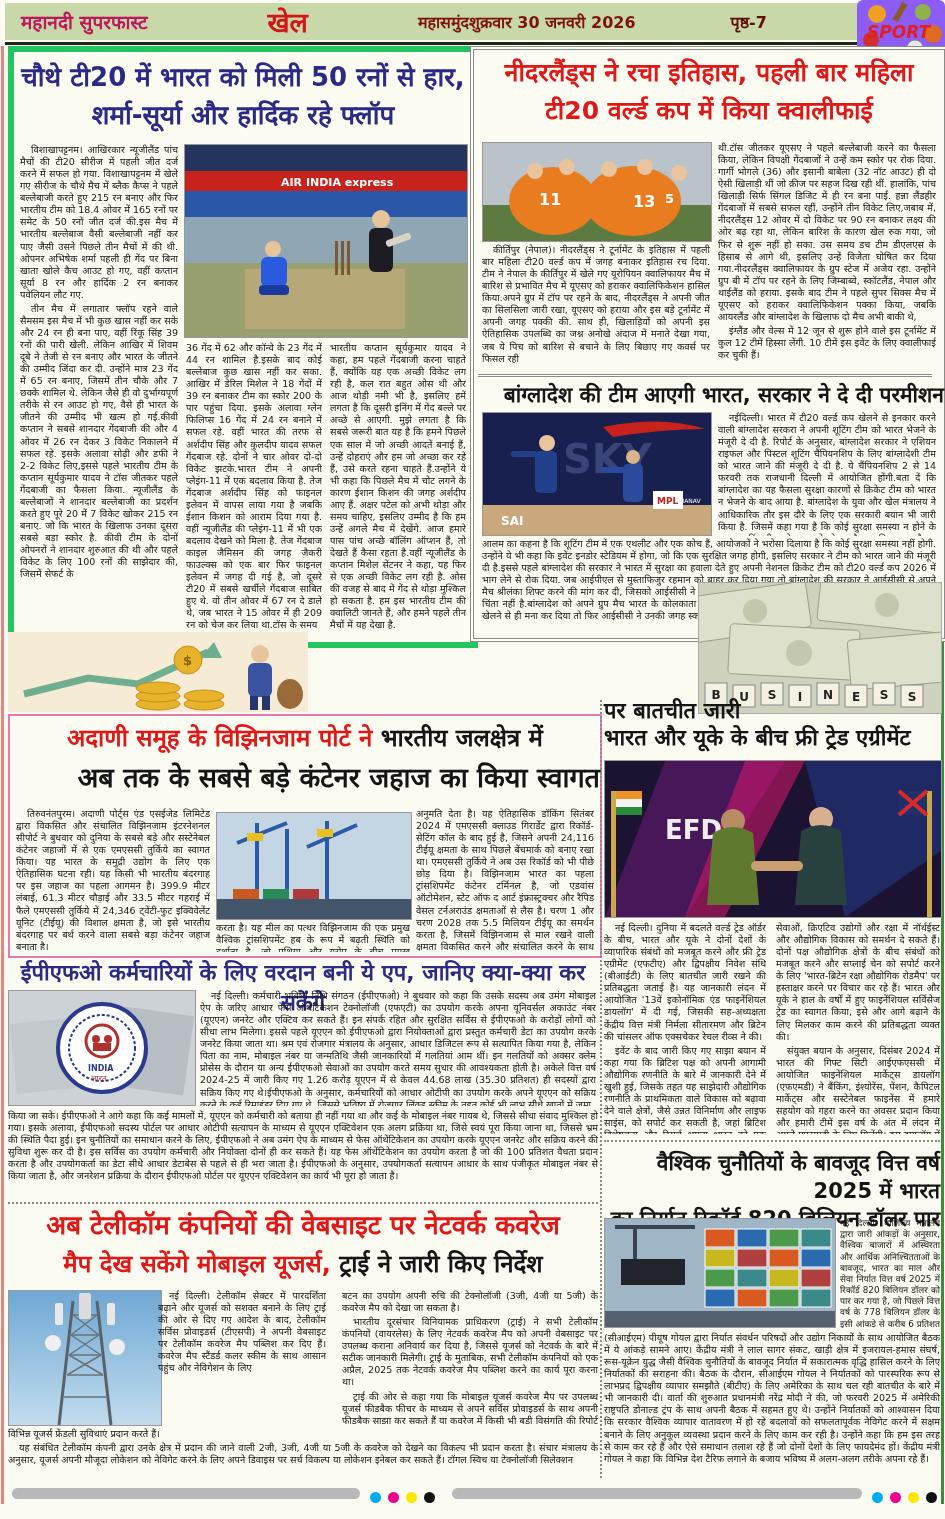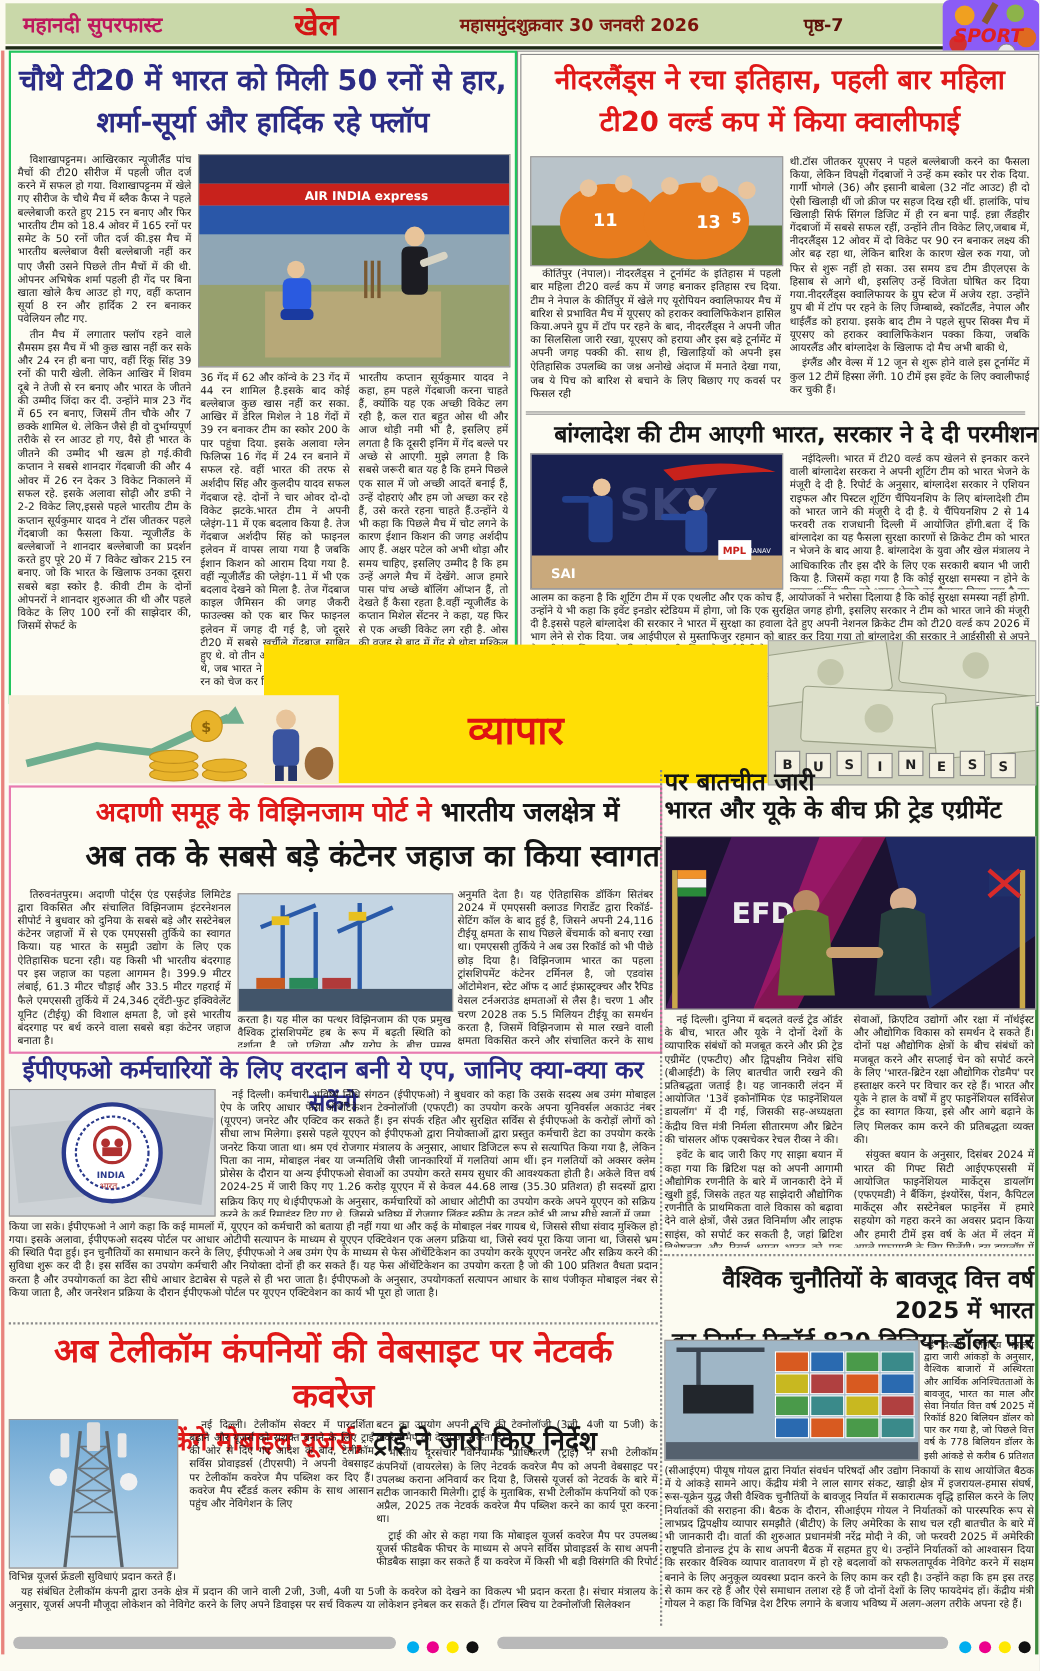--- a/index.html
+++ b/index.html
@@ -12,21 +12,21 @@
   .mast-paper{color:#be185d;font-weight:bold;font-size:19px;margin-left:16px;}
   .mast-section{color:#d31515;font-weight:bold;font-size:27px;margin-left:120px;}
   .mast-city{color:#7c140d;font-weight:bold;font-size:16px;margin-left:110px;}
   .mast-date{color:#7c140d;font-weight:bold;font-size:16px;}
   .mast-page{color:#5c0f08;font-weight:bold;font-size:16px;margin-left:95px;}
   #sport-logo{right:0;top:0;width:88px;height:58px;background:#8b5cf6;border-radius:6px;overflow:hidden;}
   
   .edge{top:46px;height:1458px;width:3px;}
   
   .box{background:#fdfcf3;}
-  #cricket-box{left:8px;top:46px;width:458px;height:590px;border:2px solid #22c55e;}
+  #cricket-box{left:8px;top:46px;width:458px;height:590px;border:6px solid #22c55e;}
   #nl-box{left:470px;top:46px;width:470px;height:588px;border:4px double #8a8a8a;}
   #adani-box{left:8px;top:714px;width:590px;height:240px;border:2px solid #e87ab0;}
   .hl{font-weight:bold;text-align:center;width:100%;}
   .hl-blue{color:#2b2b85;}
   .hl-red{color:#e01818;}
   .hl-black{color:#151515;text-align:right;}
   .col{font-size:9.5px;line-height:1.27;text-align:justify;overflow:hidden;color:#181818;}
   .col p{margin:0 0 2px 0;text-indent:11px;}
   .photo{overflow:hidden;border:1px solid #999;background:#bbb;}
   .dotsep-h{border-top:2px dotted #8a8a8a;}
@@ -148,23 +148,20 @@
       </svg>
     </div>
     <div class="col abs" style="left:244px;top:362px;width:218px;height:124px;">
       <p style="text-indent:11px;">नईदिल्ली। भारत में टी20 वर्ल्ड कप खेलने से इनकार करने वाली बांग्लादेश सरकरा ने अपनी शूटिंग टीम को भारत भेजने के मंजूरी दे दी है. रिपोर्ट के अनुसार, बांग्लादेश सरकार ने एशियन राइफल और पिस्टल शूटिंग चैंपियनशिप के लिए बांग्लादेशी टीम को भारत जाने की मंजूरी दे दी है. ये चैंपियनशिप 2 से 14 फरवरी तक राजधानी दिल्ली में आयोजित होंगी.बता दें कि बांग्लादेश का यह फैसला सुरक्षा कारणों से क्रिकेट टीम को भारत न भेजने के बाद आया है. बांग्लादेश के युवा और खेल मंत्रालय ने आधिकारिक तौर इस दौरे के लिए एक सरकारी बयान भी जारी किया है. जिसमें कहा गया है कि कोई सुरक्षा समस्या न होने के कारण शूटिंग टीम को भारत भेजने का फैसला किया गया है.इस बारे में, वहां के युवा और खेल सचिव महबूब</p>
     </div>
     <div class="col abs" style="left:8px;top:488px;width:454px;height:92px;">
       <p style="text-indent:0;">आलम का कहना है कि शूटिंग टीम में एक एथलीट और एक कोच हैं, आयोजकों ने भरोसा दिलाया है कि कोई सुरक्षा समस्या नहीं होगी. उन्होंने ये भी कहा कि इवेंट इनडोर स्टेडियम में होगा, जो कि एक सुरक्षित जगह होगी, इसलिए सरकार ने टीम को भारत जाने की मंजूरी दी है.इससे पहले बांग्लादेश की सरकार ने भारत में सुरक्षा का हवाला देते हुए अपनी नेशनल क्रिकेट टीम को टी20 वर्ल्ड कप 2026 में भाग लेने से रोक दिया. जब आईपीएल से मुस्ताफिजुर रहमान को बाहर कर दिया गया तो बांग्लादेश की सरकार ने आईसीसी से अपने मैच श्रीलंका शिफ्ट करने की मांग कर दी, जिसको आईसीसी ने उनकी मांग को ये कहकर खारिज कर दी कि, भारत में कोई भी सुरक्षा चिंता नहीं है.बांग्लादेश को अपने ग्रुप मैच भारत के कोलकाता और मुंबई में खेलने थे, लेकिन जब बांग्लादेश क्रिकेट बोर्ड ने टूर्नामेंट खेलने से ही मना कर दिया तो फिर आईसीसी ने उनकी जगह स्कॉटलैंड को रिप्लेस कर दिया.</p>
     </div>
   </div>
 
-  <div class="abs" id="business-yellow">
-    <div id="business-word">व्यापार</div>
-  </div>
   <div class="abs" style="left:8px;top:632px;width:300px;height:80px;background:#f6ecd6;overflow:hidden;">
     <svg width="300" height="80">
       <polyline points="16,62 80,46 130,52 200,20" stroke="#6fae8f" stroke-width="7" fill="none"></polyline>
       <polygon points="206,10 214,26 192,26" fill="#6fae8f"></polygon>
       <g fill="#e8b32a" stroke="#c2901a">
         <ellipse cx="150" cy="72" rx="22" ry="6"></ellipse>
           <ellipse cx="150" cy="64" rx="22" ry="6"></ellipse>
           <ellipse cx="150" cy="56" rx="22" ry="6"></ellipse>
         <ellipse cx="196" cy="72" rx="20" ry="6"></ellipse>
           <ellipse cx="196" cy="64" rx="20" ry="6"></ellipse>
@@ -205,21 +202,21 @@
           <text x="157" y="118">E</text>
         <rect x="174" y="100" width="22" height="22" fill="#f4f1e2" stroke="#888"></rect>
           <text x="185" y="116">S</text>
         <rect x="202" y="102" width="22" height="22" fill="#f4f1e2" stroke="#888"></rect>
           <text x="213" y="118">S</text>
       </g>
     </svg>
   </div>
 
   <div class="abs box" id="adani-box">
-    <div class="hl abs" style="top:4px;font-size:24px;margin-left:20px;">
+    <div class="hl abs" style="top:4px;font-size:24px;">
       <span class="hl-red">अदाणी समूह के विझिनजाम पोर्ट ने</span><span class="hl-black"> भारतीय जलक्षेत्र में</span>
     </div>
     <div class="hl hl-black abs" style="top:42px;font-size:27px;">अब तक के सबसे बड़े कंटेनर जहाज का किया स्वागत</div>
     <div class="col abs" style="left:6px;top:92px;width:194px;height:142px;">
       <p>तिरुवनंतपुरम। अदाणी पोर्ट्स एंड एसईजेड लिमिटेड द्वारा विकसित और संचालित विझिनजाम इंटरनेशनल सीपोर्ट ने बुधवार को दुनिया के सबसे बड़े और सस्टेनेबल कंटेनर जहाजों में से एक एमएससी तुर्किये का स्वागत किया। यह भारत के समुद्री उद्योग के लिए एक ऐतिहासिक घटना रही। यह किसी भी भारतीय बंदरगाह पर इस जहाज का पहला आगमन है। 399.9 मीटर लंबाई, 61.3 मीटर चौड़ाई और 33.5 मीटर गहराई में फैले एमएससी तुर्किये में 24,346 ट्वेंटी-फुट इक्विवेलेंट यूनिट (टीईयू) की विशाल क्षमता है, जो इसे भारतीय बंदरगाह पर बर्थ करने वाला सबसे बड़ा कंटेनर जहाज बनाता है।</p>
 
     </div>
     <div class="photo abs" style="left:206px;top:96px;width:194px;height:106px;">
       <svg width="194" height="106">
         <rect width="194" height="106" fill="#c4d5e3"></rect>
@@ -300,21 +297,21 @@
     </div>
     <div class="col abs" style="left:192px;top:34px;width:396px;height:116px;">
       <p>नई दिल्ली। कर्मचारी भविष्य निधि संगठन (ईपीएफओ) ने बुधवार को कहा कि उसके सदस्य अब उमंग मोबाइल ऐप के जरिए आधार फेस ऑथेंटिकेशन टेक्नोलॉजी (एफएटी) का उपयोग करके अपना यूनिवर्सल अकाउंट नंबर (यूएएन) जनरेट और एक्टिव कर सकते हैं। इन संपर्क रहित और सुरक्षित सर्विस से ईपीएफओ के करोड़ों लोगों को सीधा लाभ मिलेगा। इससे पहले यूएएन को ईपीएफओ द्वारा नियोक्ताओं द्वारा प्रस्तुत कर्मचारी डेटा का उपयोग करके जनरेट किया जाता था। श्रम एवं रोजगार मंत्रालय के अनुसार, आधार डिजिटल रूप से सत्यापित किया गया है, लेकिन पिता का नाम, मोबाइल नंबर या जन्मतिथि जैसी जानकारियों में गलतियां आम थीं। इन गलतियों को अक्सर क्लेम प्रोसेस के दौरान या अन्य ईपीएफओ सेवाओं का उपयोग करते समय सुधार की आवश्यकता होती है। अकेले वित्त वर्ष 2024-25 में जारी किए गए 1.26 करोड़ यूएएन में से केवल 44.68 लाख (35.30 प्रतिशत) ही सदस्यों द्वारा सक्रिय किए गए थे।ईपीएफओ के अनुसार, कर्मचारियों को आधार ओटीपी का उपयोग करके अपने यूएएन को सक्रिय करने के कई रिमाइंडर दिए गए थे, जिससे भविष्य में रोजगार लिंक्ड स्कीम के तहत कोई भी लाभ सीधे खातों में जमा</p>
     </div>
     <div class="col abs" style="left:0;top:154px;width:590px;height:86px;">
       <p style="text-indent:0;">किया जा सके। ईपीएफओ ने आगे कहा कि कई मामलों में, यूएएन को कर्मचारी को बताया ही नहीं गया था और कई के मोबाइल नंबर गायब थे, जिससे सीधा संवाद मुश्किल हो गया। इसके अलावा, ईपीएफओ सदस्य पोर्टल पर आधार ओटीपी सत्यापन के माध्यम से यूएएन एक्टिवेशन एक अलग प्रक्रिया था, जिसे स्वयं पूरा किया जाना था, जिससे भ्रम की स्थिति पैदा हुई। इन चुनौतियों का समाधान करने के लिए, ईपीएफओ ने अब उमंग ऐप के माध्यम से फेस ऑथेंटिकेशन का उपयोग करके यूएएन जनरेट और सक्रिय करने की सुविधा शुरू कर दी है। इस सर्विस का उपयोग कर्मचारी और नियोक्ता दोनों ही कर सकते हैं। यह फेस ऑथेंटिकेशन का उपयोग करता है जो की 100 प्रतिशत वैधता प्रदान करता है और उपयोगकर्ता का डेटा सीधे आधार डेटाबेस से पहले से ही भरा जाता है। ईपीएफओ के अनुसार, उपयोगकर्ता सत्यापन आधार के साथ पंजीकृत मोबाइल नंबर से किया जाता है, और जनरेशन प्रक्रिया के दौरान ईपीएफओ पोर्टल पर यूएएन एक्टिवेशन का कार्य भी पूरा हो जाता है।</p>
     </div>
   </div>
 
   <div class="abs" style="left:8px;top:1206px;width:590px;height:272px;">
-    <div class="hl hl-red" style="font-size:30px;">अब टेलीकॉम कंपनियों की वेबसाइट पर नेटवर्क कवरेज</div>
+    <div class="hl hl-red" style="font-size:26px;">अब टेलीकॉम कंपनियों की वेबसाइट पर नेटवर्क कवरेज</div>
     <div class="hl" style="font-size:24px;margin-top:4px;">
       <span class="hl-red">मैप देख सकेंगे मोबाइल यूजर्स, </span><span class="hl-black">ट्राई ने जारी किए निर्देश</span>
     </div>
     <div class="photo abs" style="left:0;top:84px;width:152px;height:134px;">
       <svg width="152" height="134">
         <defs>
             <linearGradient id="sky" x1="0" y1="0" x2="0" y2="1">
           <stop offset="0" stop-color="#6fa8d4"></stop>
               <stop offset="1" stop-color="#c2dcee"></stop>
             </linearGradient>
@@ -337,21 +334,21 @@
           <line x1="60" y1="64" x2="94" y2="84"></line>
             <line x1="92" y1="64" x2="58" y2="84"></line>
         </g>
         <rect x="46" y="12" width="8" height="22" rx="2" fill="#e8e8e8"></rect>
           <rect x="98" y="12" width="8" height="22" rx="2" fill="#e8e8e8"></rect>
         <rect x="70" y="2" width="12" height="26" rx="2" fill="#dcdcdc"></rect>
         <circle cx="44" cy="52" r="8" fill="#f0f0f0"></circle>
           <circle cx="108" cy="56" r="8" fill="#f0f0f0"></circle>
       </svg>
     </div>
-    <div class="col abs" style="left:164px;top:84px;width:168px;height:134px;">
+    <div class="col abs" style="left:150px;top:84px;width:168px;height:134px;">
       <p>नई दिल्ली। टेलीकॉम सेक्टर में पारदर्शिता बढ़ाने और यूजर्स को सशक्त बनाने के लिए ट्राई की ओर से दिए गए आदेश के बाद, टेलीकॉम सर्विस प्रोवाइडर्स (टीएसपी) ने अपनी वेबसाइट पर टेलीकॉम कवरेज मैप पब्लिश कर दिए हैं। कवरेज मैप स्टैंडर्ड कलर स्कीम के साथ आसान पहुंच और नेविगेशन के लिए</p>
     </div>
     <div class="col abs" style="left:334px;top:84px;width:256px;height:134px;">
       <p style="text-indent:0;">बटन का उपयोग अपनी रुचि की टेक्नोलॉजी (3जी, 4जी या 5जी) के कवरेज मैप को देखा जा सकता है।</p>
       <p>भारतीय दूरसंचार विनियामक प्राधिकरण (ट्राई) ने सभी टेलीकॉम कंपनियों (वायरलेस) के लिए नेटवर्क कवरेज मैप को अपनी वेबसाइट पर उपलब्ध कराना अनिवार्य कर दिया है, जिससे यूजर्स को नेटवर्क के बारे में सटीक जानकारी मिलेगी। ट्राई के मुताबिक, सभी टेलीकॉम कंपनियों को एक अप्रैल, 2025 तक नेटवर्क कवरेज मैप पब्लिश करने का कार्य पूरा करना था।</p>
       <p>ट्राई की ओर से कहा गया कि मोबाइल यूजर्स कवरेज मैप पर उपलब्ध यूजर्स फीडबैक फीचर के माध्यम से अपने सर्विस प्रोवाइडर्स के साथ अपनी फीडबैक साझा कर सकते हैं या कवरेज में किसी भी बड़ी विसंगति की रिपोर्ट कर सकते हैं। हालांकि, यूजर्स को यह ध्यान रखना आवश्यक है कि वास्तविक मोबाइल नेटवर्क कवरेज कंपनी द्वारा मानचित्र में दिखाए गए कवरेज से भिन्न हो सकता है। ये कवरेज मैप न केवल उपभोक्ताओं के लिए उपयोगी हैं, बल्कि यह देश में मोबाइल नेटवर्क की स्थिति भी बताते हैं, जिसका उपयोग विभिन्न पक्षकारों द्वारा क्षेत्रों की पहचान करने के लिए किया जा सकता है।</p>
     </div>
     <div class="col abs" style="left:0;top:222px;width:590px;height:50px;">
       <p style="text-indent:0;">विभिन्न यूजर्स फ्रेंडली सुविधाएं प्रदान करते हैं।</p>
       <p>यह संबंधित टेलीकॉम कंपनी द्वारा उनके क्षेत्र में प्रदान की जाने वाली 2जी, 3जी, 4जी या 5जी के कवरेज को देखने का विकल्प भी प्रदान करता है। संचार मंत्रालय के अनुसार, यूजर्स अपनी मौजूदा लोकेशन को नेविगेट करने के लिए अपने डिवाइस पर सर्च विकल्प या लोकेशन इनेबल कर सकते हैं। टॉगल स्विच या टेक्नोलॉजी सिलेक्शन</p>

